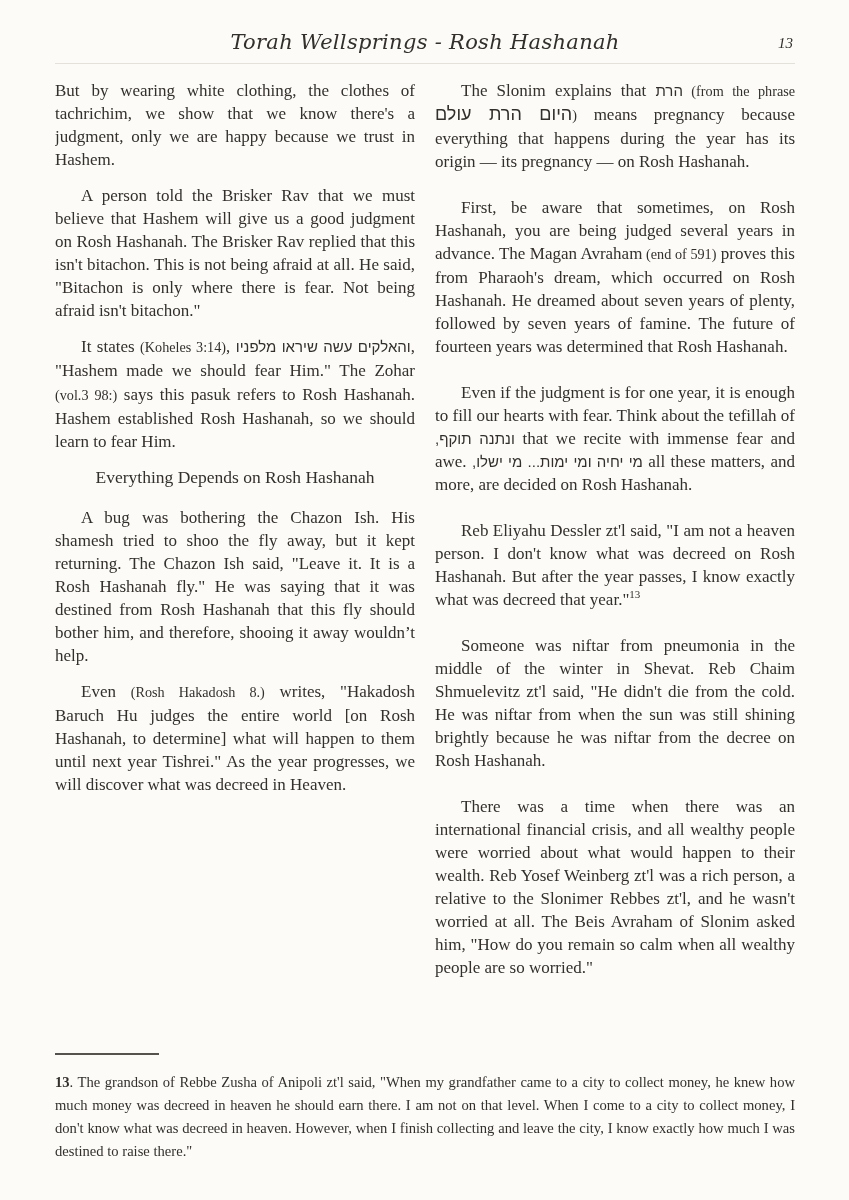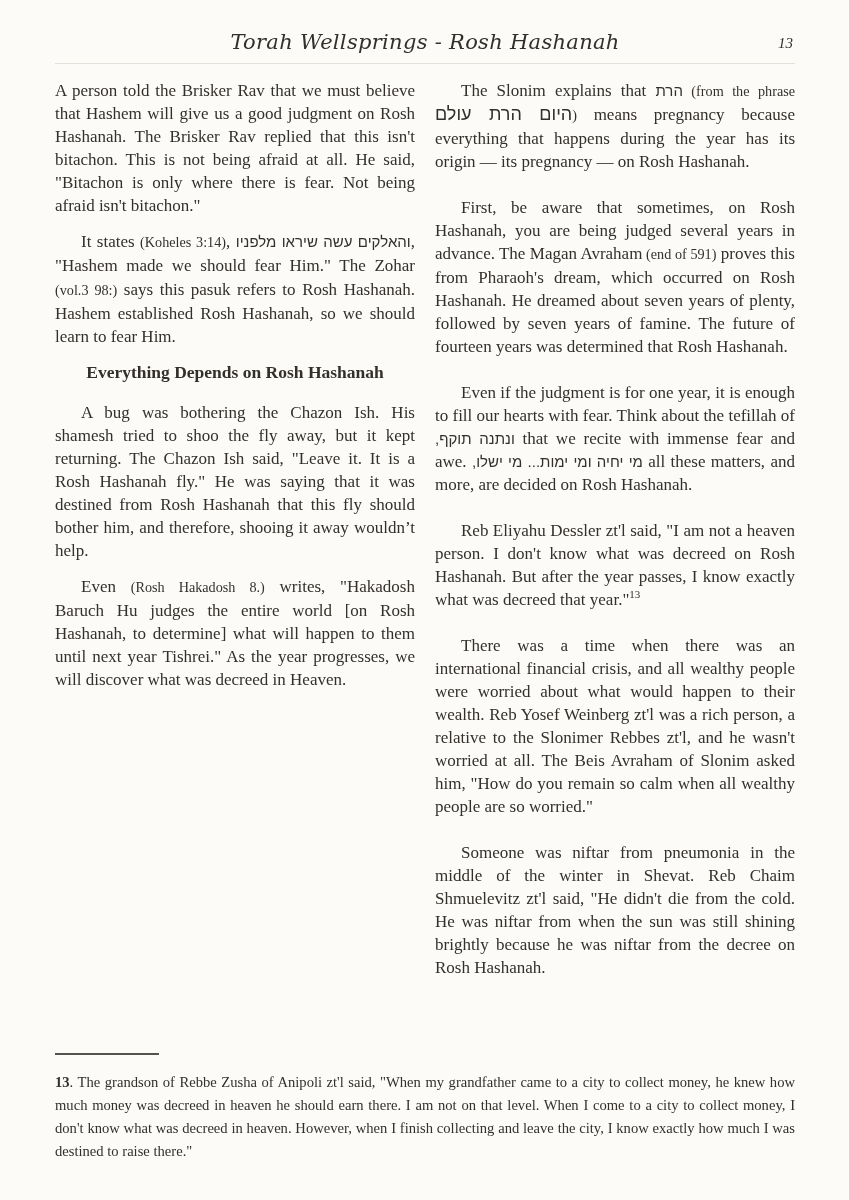--- a/index.html
+++ b/index.html
@@ -11,21 +11,21 @@
     font-family:"Liberation Serif","DejaVu Serif",serif;
   }
   .header{position:relative;text-align:center;padding-bottom:9px;border-bottom:1px solid #e4e1da;}
   .title{font-family:"DejaVu Serif",serif;font-style:italic;font-size:21px;letter-spacing:.3px;}
   .page-num{position:absolute;right:2px;top:5px;font-style:italic;font-size:15px;}
   .columns{display:flex;gap:20px;margin-top:15px;height:968px;overflow:hidden;}
   .col{flex:1;min-width:0;text-align:justify;font-size:17px;line-height:23px;}
   .col p{margin:0 0 13px;text-indent:26px;}
   .col-left p:first-child{text-indent:0;}
   .col-right p{margin-bottom:23px;}
-  .col-heading{font-weight:bold;text-align:center;font-size:17.5px;margin:8px 0 17px;}
+  .col-heading{font-weight:normal;text-align:center;font-size:17.5px;margin:8px 0 17px;}
   .i{}
   .b{font-weight:bold;}
   .sm{font-size:14.2px;}
   .he{font-family:Liberation Sans, sans-serif;font-size:15px;}
   .sm.he{font-size:18px;}
   sup{font-size:11px;line-height:0;vertical-align:super;}
   .footnote-area{margin-top:4px;}
   .fn-rule{width:104px;height:0;border-top:2px solid #55524e;margin:6px 0 16px 0;}
   .footnote{font-size:14.6px;line-height:23px;text-align:justify;}
 </style>
@@ -33,33 +33,34 @@
 <body>
 
 <div class="page">
   <div class="header">
     <span class="title">Torah Wellsprings - Rosh Hashanah</span>
     <span class="page-num">13</span>
   </div>
 
   <div class="columns">
     <div class="col col-left">
+        <p><span>But by wearing white clothing, the clothes of tachrichim, we show that we know there's a judgment, only we are happy because we trust in Hashem.</span></p>
         <p><span>A person told the Brisker Rav that we must believe that Hashem will give us a good judgment on Rosh Hashanah. The Brisker Rav replied that this isn't bitachon. This is not being afraid at all. He said, "Bitachon is only where there is fear. Not being afraid isn't bitachon."</span></p>
         <p><span>It states </span><span class="sm">(</span><span class="i sm">Koheles</span><span class="sm"> 3:14)</span><span>, </span><span dir="rtl" class="he">והאלקים עשה שיראו מלפניו</span><span>, "Hashem made we should fear Him." The </span><span class="i">Zohar</span><span class="sm"> (vol.3 98:)</span><span> says this </span><span class="i">pasuk</span><span> refers to Rosh Hashanah. Hashem established Rosh Hashanah, so we should learn to fear Him.</span></p>
         <div class="col-heading">Everything Depends on Rosh Hashanah</div>
         <p><span>A bug was bothering the Chazon Ish. His shamesh tried to shoo the fly away, but it kept returning. The Chazon Ish said, "Leave it. It is a Rosh Hashanah fly." He was saying that it was destined from Rosh Hashanah that this fly should bother him, and therefore, shooing it away wouldn’t help.</span></p>
         <p><span>Even </span><span class="sm">(</span><span class="i sm">Rosh Hakadosh</span><span class="sm"> 8.)</span><span> writes, "Hakadosh Baruch Hu judges the entire world [on Rosh Hashanah, to determine] what will happen to them until next year Tishrei." As the year progresses, we will discover what was decreed in Heaven.</span></p>
       </div>
     <div class="col col-right">
         <p><span>The Slonim explains that </span><span dir="rtl" class="he">הרת</span><span class="sm"> (from the phrase </span><span dir="rtl" class="sm he">היום הרת עולם</span><span class="sm">)</span><span> means pregnancy because everything that happens during the year has its origin — its pregnancy — on Rosh Hashanah.</span></p>
         <p><span>First, be aware that sometimes, on Rosh Hashanah, you are being judged several years in advance. The </span><span class="i">Magan Avraham</span><span class="sm"> (end of 591)</span><span> proves this from Pharaoh's dream, which occurred on Rosh Hashanah. He dreamed about seven years of plenty, followed by seven years of famine. The future of fourteen years was determined that Rosh Hashanah.</span></p>
         <p><span>Even if the judgment is for one year, it is enough to fill our hearts with fear. Think about the tefillah of </span><span dir="rtl" class="he">ונתנה תוקף,</span><span> that we recite with immense fear and awe. </span><span dir="rtl" class="he">מי יחיה ומי ימות... מי ישלו,</span><span> all these matters, and more, are decided on Rosh Hashanah.</span></p>
         <p><span>Reb Eliyahu Dessler zt'l said, "I am not a heaven person. I don't know what was decreed on Rosh Hashanah. But after the year passes, I know exactly what was decreed that year."</span><sup>13</sup></p>
+        <p><span>Someone was niftar from pneumonia in the middle of the winter in Shevat. Reb Chaim Shmuelevitz zt'l said, "He didn't die from the cold. He was niftar from when the sun was still shining brightly because he was niftar from the decree on Rosh Hashanah.</span></p>
         <p><span>There was a time when there was an international financial crisis, and all wealthy people were worried about what would happen to their wealth. Reb Yosef Weinberg zt'l was a rich person, a relative to the Slonimer Rebbes zt'l, and he wasn't worried at all. The Beis Avraham of Slonim asked him, "How do you remain so calm when all wealthy people are so worried."</span></p>
-        <p><span>Someone was niftar from pneumonia in the middle of the winter in Shevat. Reb Chaim Shmuelevitz zt'l said, "He didn't die from the cold. He was niftar from when the sun was still shining brightly because he was niftar from the decree on Rosh Hashanah.</span></p>
       </div>
   </div>
 
   <div class="footnote-area">
     <div class="fn-rule"></div>
     <div class="footnote"><span class="b">13</span><span>. The grandson of Rebbe Zusha of Anipoli zt'l said, "When my grandfather came to a city to collect money, he knew how much money was decreed in heaven he should earn there. I am not on that level. When I come to a city to collect money, I don't know what was decreed in heaven. However, when I finish collecting and leave the city, I know exactly how much I was destined to raise there."</span></div>
   </div>
 </div>
 
 </body></html>

